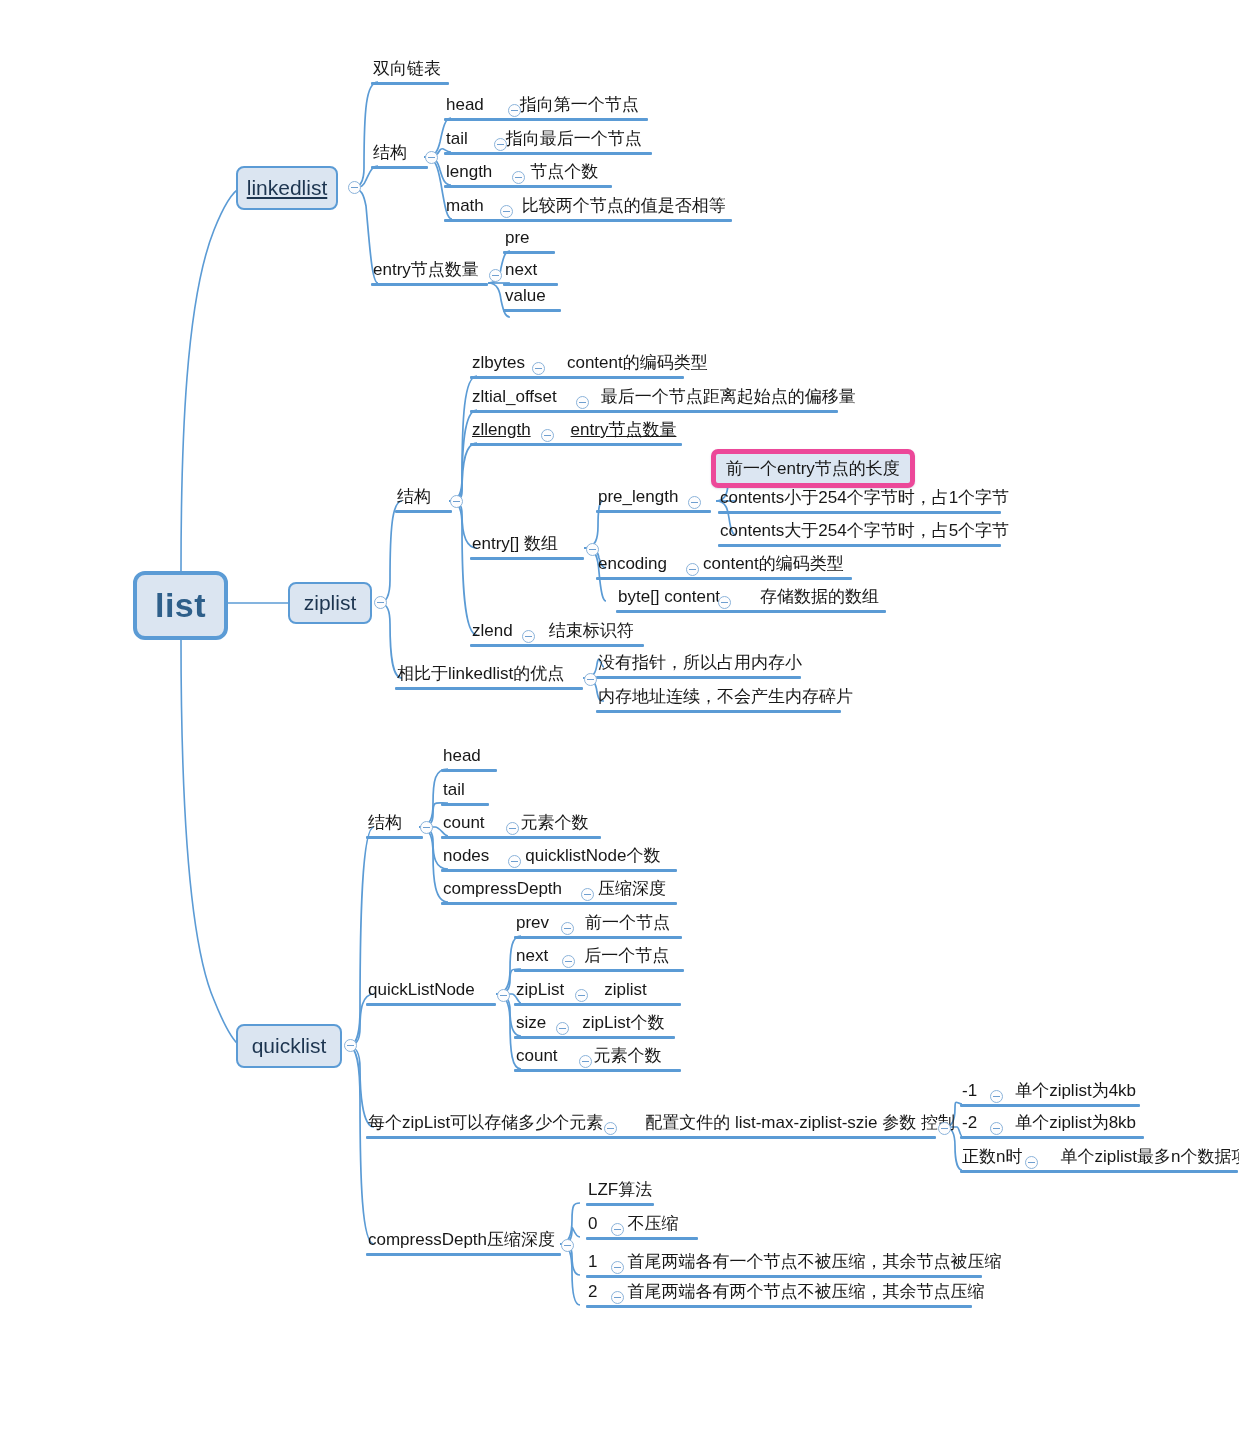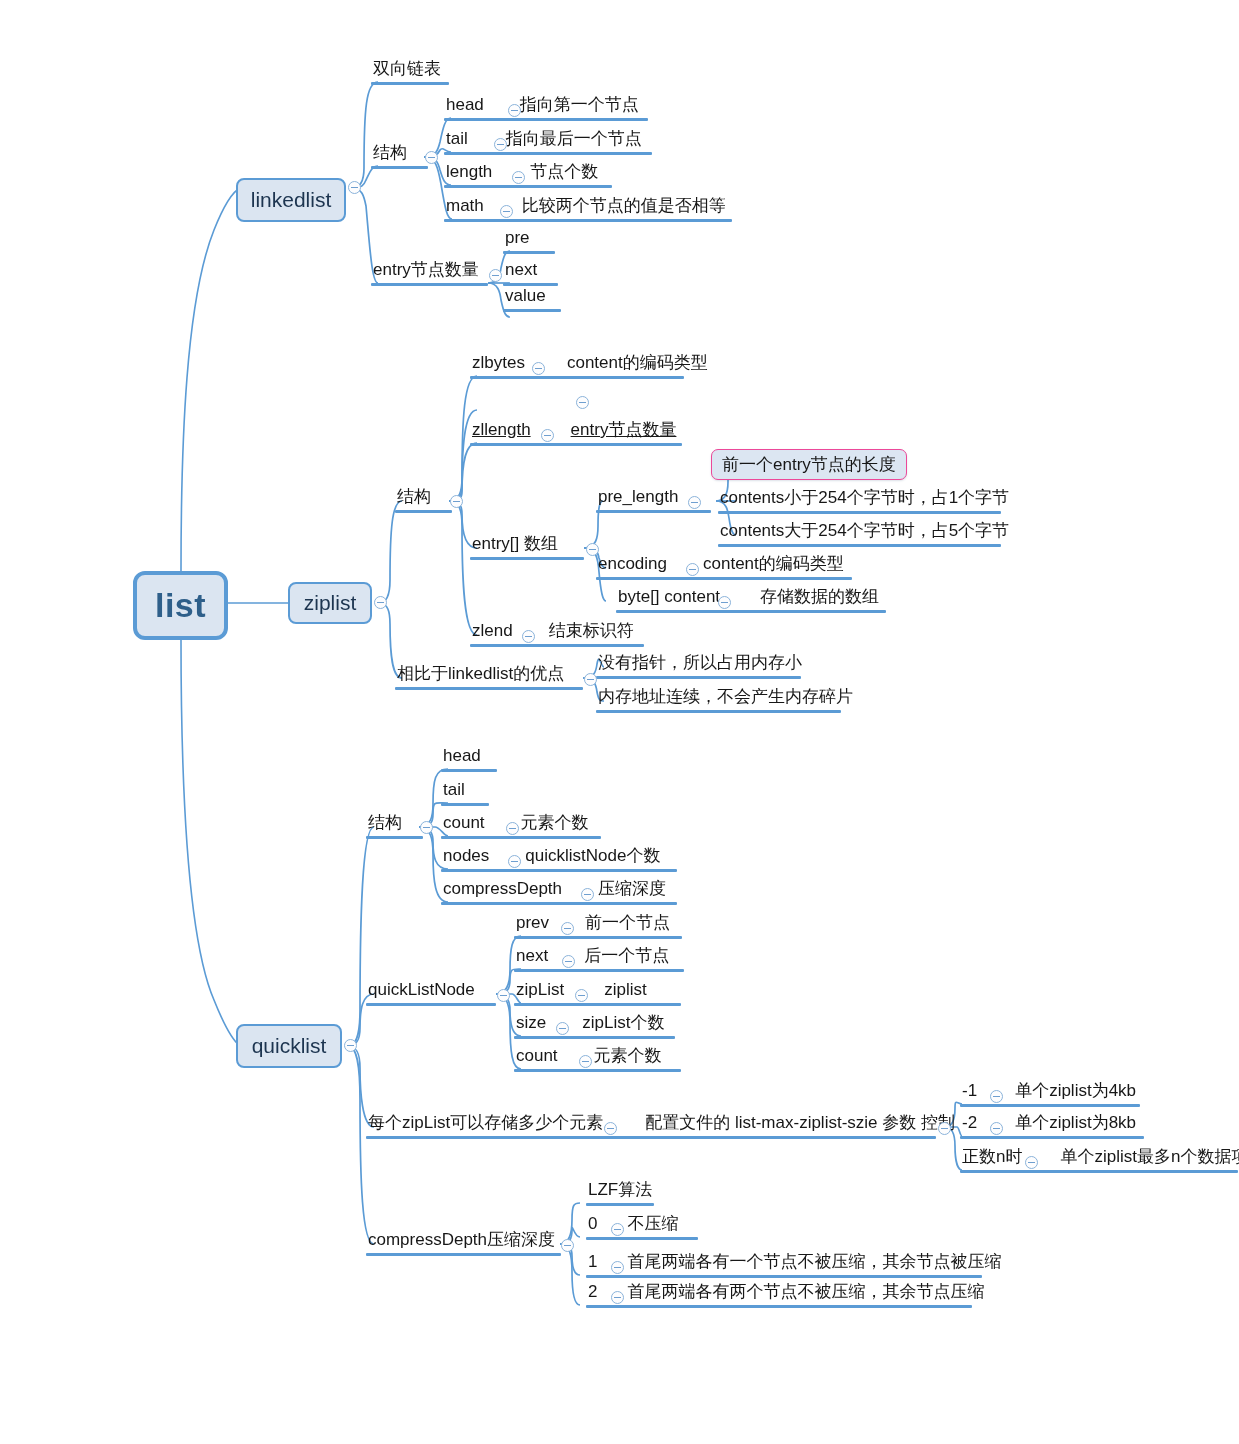--- a/index.html
+++ b/index.html
@@ -79,21 +79,21 @@
     border-radius:1px;
   }
 
   
   .tnode.sel{
     z-index:6;
   }
   .tnode.sel .chip{
     box-sizing:border-box;
     background:#dce6f2;
-    border:1px solid #ec4899;
+    border:5px solid #ec4899;
     border-radius:7px;
     padding:4px 10px 4px 10px;
     box-shadow:0 1px 2px rgba(60,90,130,.18);
   }
   .tnode.sel .txt{padding:0;}
 
   
   .toggle{
     position:absolute;
     width:13px;height:13px;
@@ -194,21 +194,21 @@
       <path d="M560 1244 C 570 1244, 572 1238, 572 1230 C 572 1222, 574 1237, 580 1237"></path>
       <path d="M560 1244 C 570 1244, 572 1248, 572 1256 C 572 1266, 574 1275, 580 1275"></path>
       <path d="M560 1244 C 570 1244, 572 1256, 572 1272 C 572 1292, 574 1305, 580 1305"></path>
     </g>
   </svg>
 
   <div class="root-node" style="left:133px;top:571px;width:95px;height:69px;">
     <span>list</span>
   </div>
 
-  <div class="box-node" style="left:236px;top:178px;width:110px;height:44px;">
+  <div class="box-node" style="left:236px;top:166px;width:102px;height:44px;text-decoration:underline;">
     <span>linkedlist</span>
   </div>
   <div class="toggle" style="left:348px;top:181px;"></div>
 
   <div class="box-node" style="left:288px;top:582px;width:84px;height:42px;">
     <span>ziplist</span>
   </div>
   <div class="toggle" style="left:374px;top:596px;"></div>
 
   <div class="box-node" style="left:236px;top:1024px;width:106px;height:44px;">
@@ -280,20 +280,25 @@
   </div>
   <div class="toggle" style="left:450px;top:495px;"></div>
 
   <div class="tnode" style="left:470px;top:352px;">
     <span class="txt">zlbytes</span>
     <span class="txt" style="padding-left:40px;">content的编码类型</span>
     <span class="rule" style="width:214px;"></span>
   </div>
   <div class="toggle" style="left:532px;top:362px;"></div>
 
+  <div class="tnode" style="left:470px;top:386px;">
+    <span class="txt">zltial_offset</span>
+    <span class="txt" style="padding-left:42px;">最后一个节点距离起始点的偏移量</span>
+    <span class="rule" style="width:368px;"></span>
+  </div>
   <div class="toggle" style="left:576px;top:396px;"></div>
 
   <div class="tnode" style="left:470px;top:419px;text-decoration:underline;">
     <span class="txt">zllength</span>
     <span class="txt" style="padding-left:38px;">entry节点数量</span>
     <span class="rule" style="width:212px;"></span>
   </div>
   <div class="toggle" style="left:541px;top:429px;"></div>
 
   <div class="tnode" style="left:470px;top:533px;">

